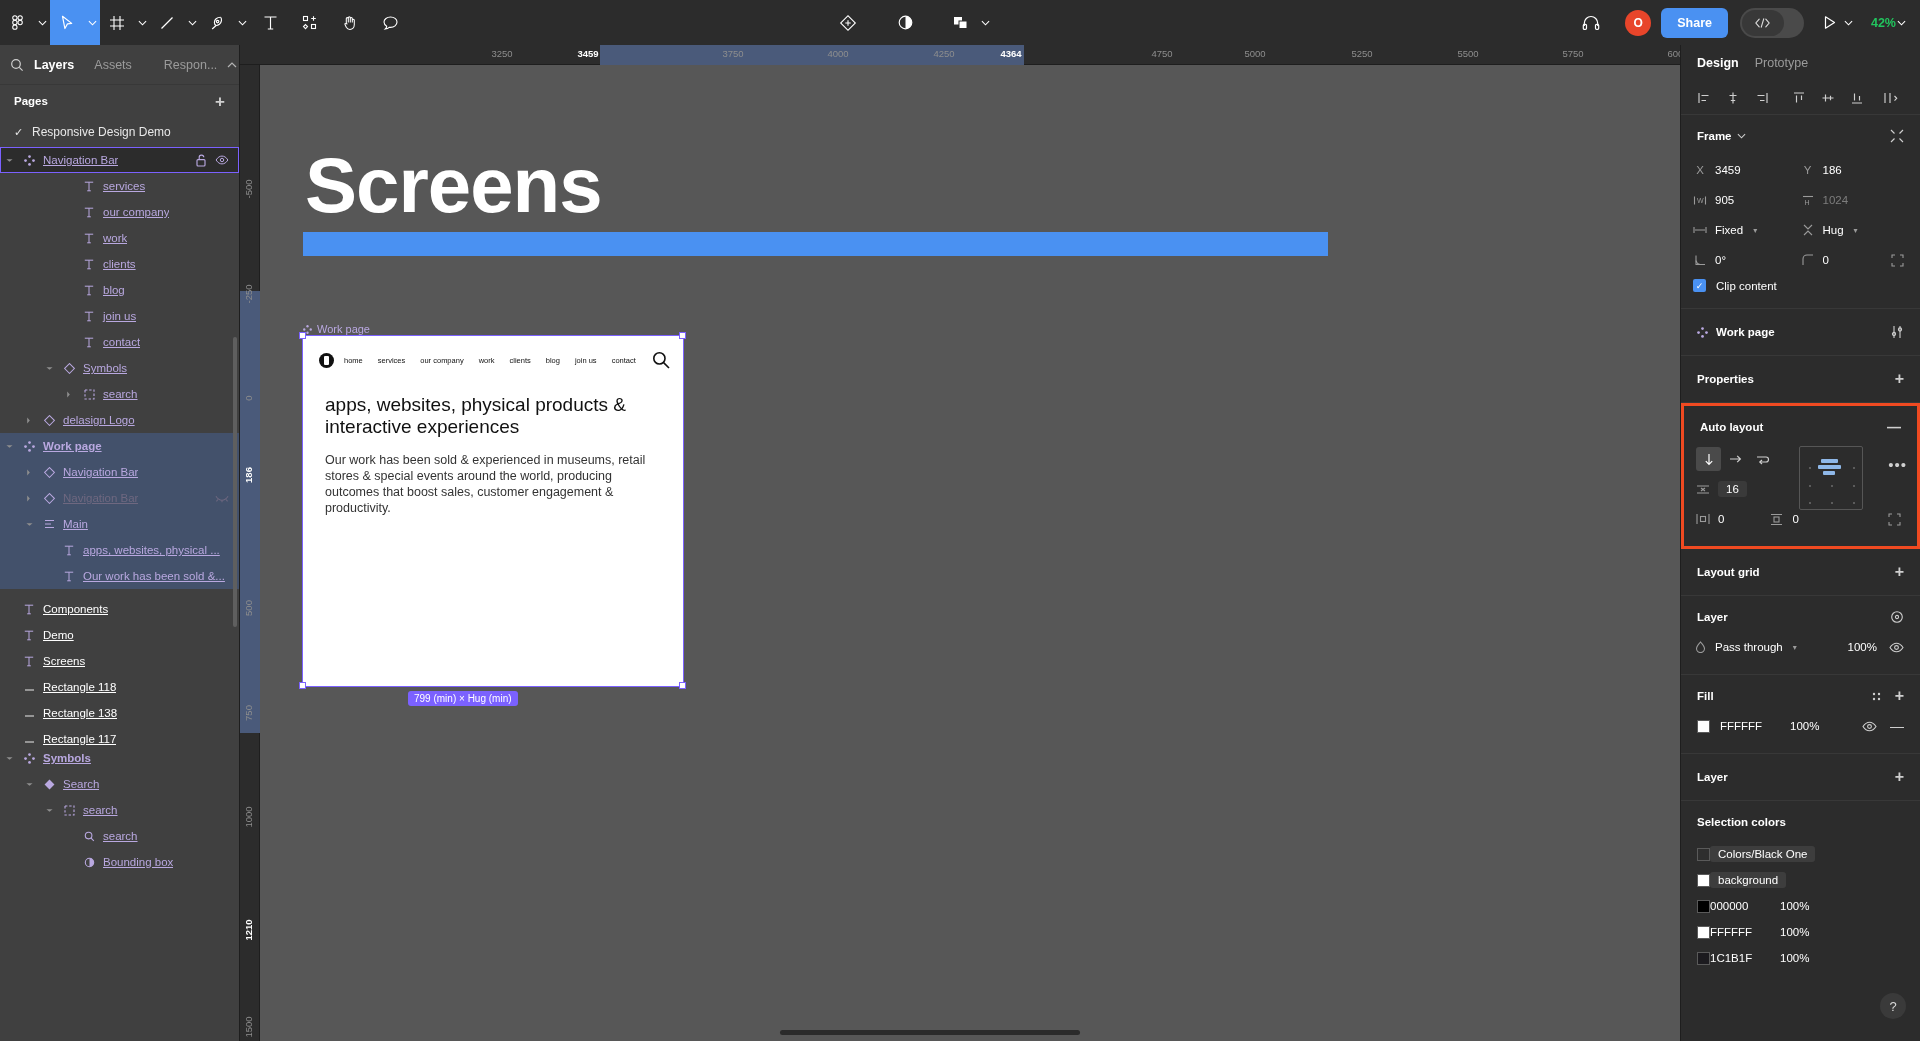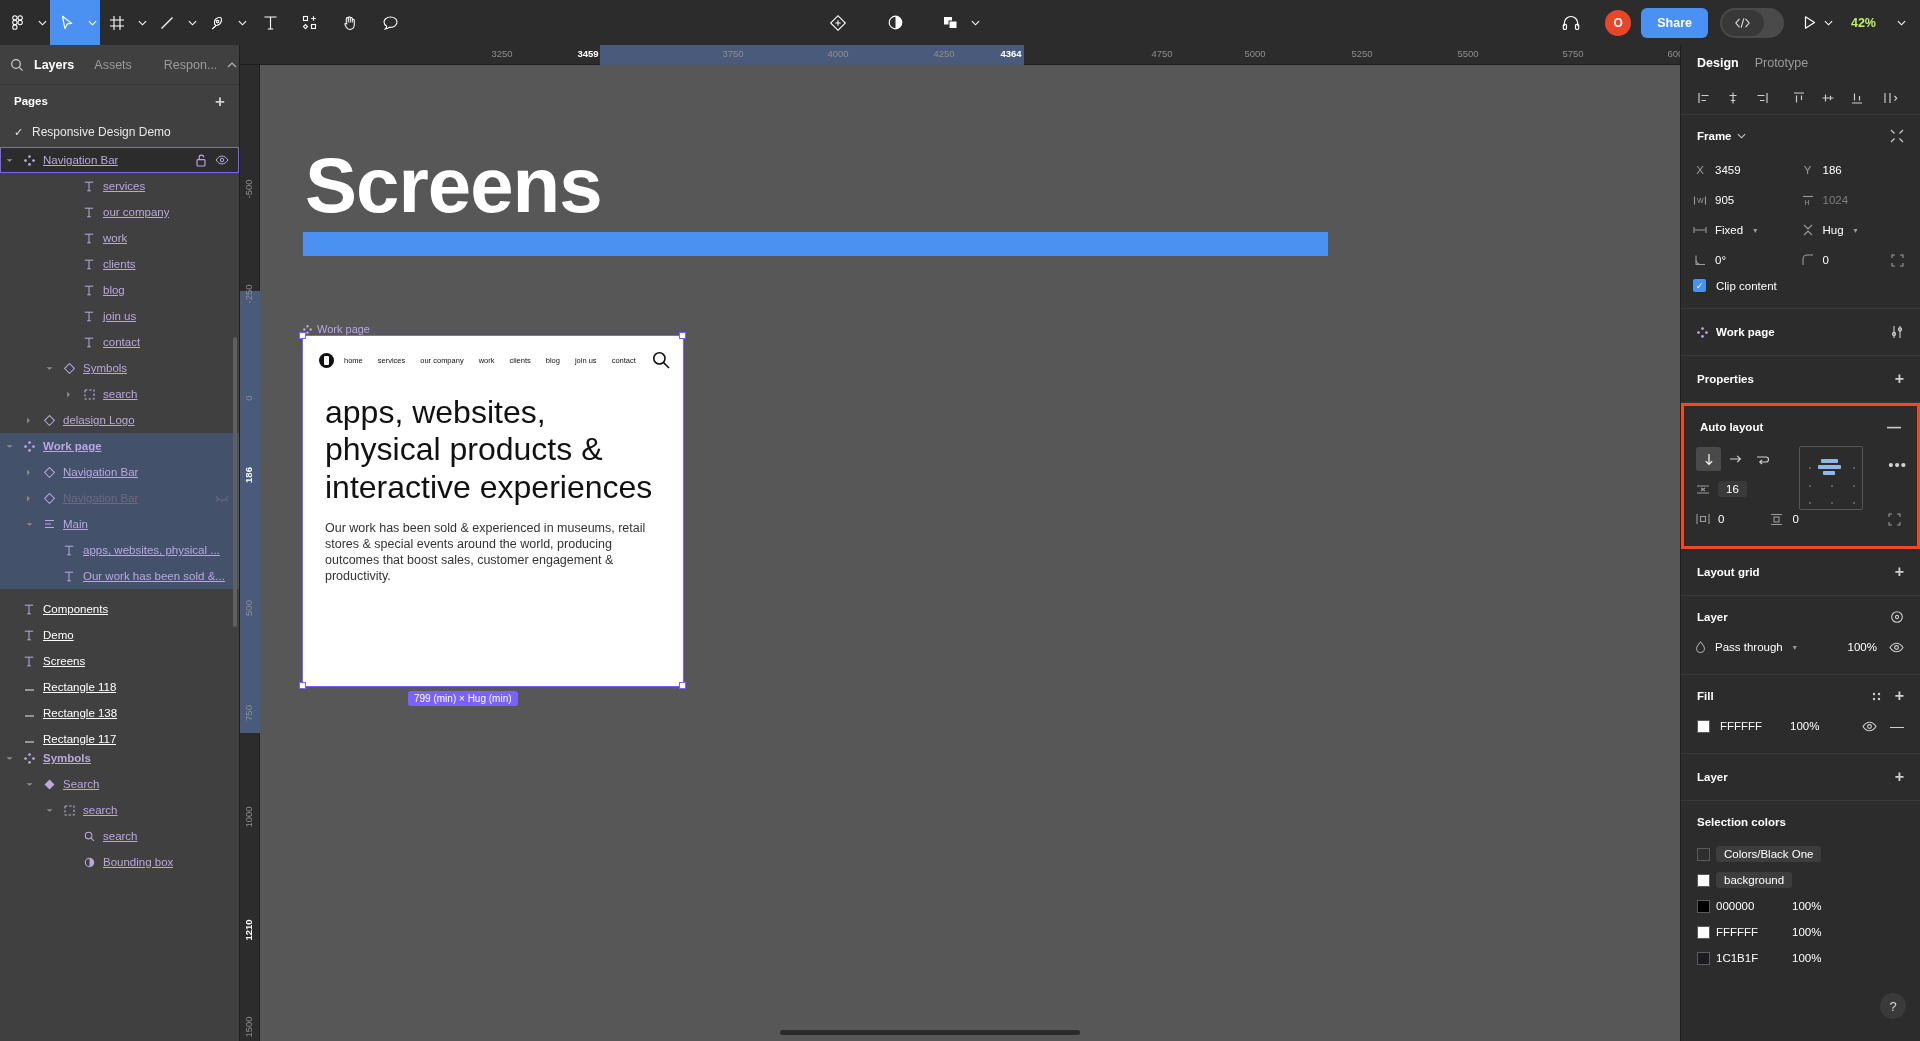--- a/index.html
+++ b/index.html
@@ -60,23 +60,23 @@
   }
   #devmode-knob {
     position: absolute; left: 2px; top: 2px;
     width: 42px; height: 26px; border-radius: 13px;
     background: #383838;
     display: flex; align-items: center; justify-content: center;
     color: #ddd; font-size: 12px;
   }
   #present-btn { display: flex; align-items: center; margin-left: 18px; cursor: pointer; color: #fff; }
   #zoom-ctl {
-    display: flex; align-items: center; gap: 21px;
+    display: flex; align-items: center; gap: 1px;
     margin-left: 18px; cursor: pointer;
-    font-size: 12.5px; color: #bef264; text-align: center;
+    font-size: 12.5px; color: #22c55e; text-align: center;
   }
 
   
   #left-panel {
     position: absolute; top: 45px; left: 0;
     width: 240px; height: 996px;
     background: #404040;
     border-right: 1px solid #1e1e1e;
     z-index: 30;
     display: flex; flex-direction: column;
@@ -227,21 +227,21 @@
   #mock-logo::after {
     content: ""; position: absolute; left: 5px; top: 3px;
     width: 5px; height: 9px; background: #ffffff; border-radius: 1px;
   }
   .mock-link {
     font-size: 7.5px; color: #111; margin-right: 15px;
     cursor: pointer; white-space: nowrap;
   }
   #mock-search { margin-left: auto; margin-right: 4px; color: #111; }
   #mock-h1 {
-    font-size: 32px; line-height: 1.17; color: #111;
+    font-size: 19px; line-height: 1.17; color: #111;
     padding: 14px 22px 0 22px; font-weight: normal;
   }
   #mock-p {
     font-size: 12.5px; line-height: 1.28; color: #333;
     padding: 14px 22px 0 22px;
   }
 
   #big-title {
     position: absolute;
     font-size: 78px; font-weight: bold; color: #ffffff;
@@ -350,21 +350,21 @@
   .gap-input {
     background: #3a3a3a; border-radius: 3px;
     padding: 2px 8px; font-size: 11.5px; color: #ffffff; cursor: text;
   }
 
   .swatch { width: 13px; height: 13px; flex: 0 0 13px; border: 1px solid #5a5a5a; }
   .pill {
     background: #3d3d3d; border-radius: 3px;
     padding: 2px 8px; font-size: 11.5px; color: #ffffff;
   }
-  .selcolor-row { display: flex; align-items: center; padding: 0 16px; height: 26px; gap: 6px; }
+  .selcolor-row { display: flex; align-items: center; padding: 0 16px; height: 26px; gap: 0; }
   .selcolor-row .sc-hex { font-size: 11.5px; color: #ffffff; width: 70px; }
   .selcolor-row .sc-pct { font-size: 11.5px; color: #ffffff; }
 
   #help-btn {
     position: absolute; right: 14px; bottom: 22px;
     width: 26px; height: 26px; border-radius: 50%;
     background: #3a3a3a; color: #d8d8d8;
     display: flex; align-items: center; justify-content: center;
     font-size: 13px; cursor: pointer; z-index: 5;
   }

